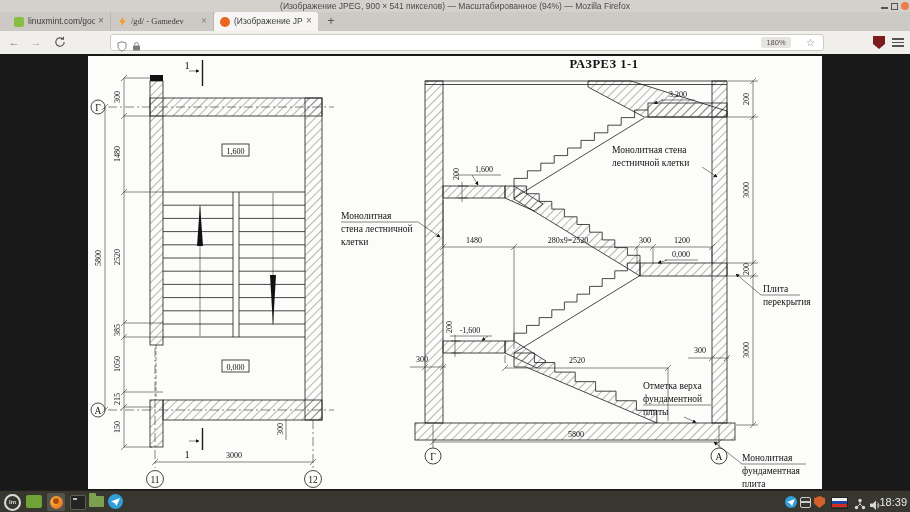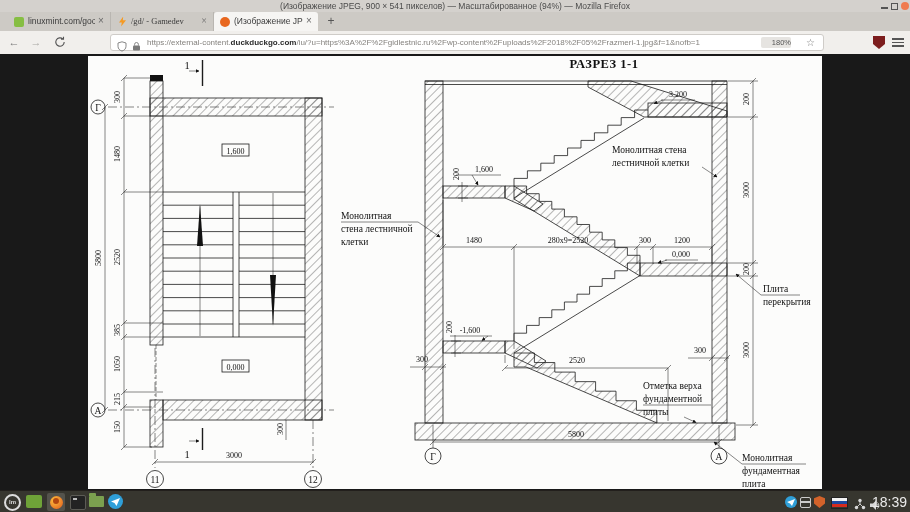--- a/index.html
+++ b/index.html
@@ -30,21 +30,21 @@
   .navbtn{position:absolute;top:3px;width:16px;height:16px;text-align:center;font-size:11px;line-height:16px;}
   #nav-back{left:6px;color:#7a7a7a;}
   #nav-fwd{left:28px;color:#aaa8a4;}
   #nav-reload{left:52px;top:5px;}
   #urlbar{position:absolute;left:110px;top:3px;width:712px;height:15px;background:#fff;border:1px solid #cfccc8;border-radius:3px;}
   #urlbar .ic{position:absolute;top:3px;}
   #ic-shield{left:6px;}
   #ic-lock{left:21px;}
   #urltext{position:absolute;left:36px;right:72px;top:0;font-size:8px;line-height:15px;color:#85827e;white-space:nowrap;overflow:hidden;}
   #urltext .dom{color:#2b2b2b;font-weight:bold;}
-  #zoompill{position:absolute;right:32px;top:2px;width:30px;height:11px;background:#e6e4e1;border-radius:2px;font-size:7.5px;line-height:11px;text-align:right;color:#555;}
+  #zoompill{position:absolute;right:32px;top:2px;width:30px;height:11px;background:#e6e4e1;border-radius:2px;font-size:7.5px;line-height:11px;text-align:center;color:#555;}
   #star{position:absolute;right:8px;top:0;font-size:10px;line-height:15px;color:#777;}
   #ublock{position:absolute;right:25px;top:5px;width:12px;height:13px;background:#7c1d1d;clip-path:polygon(0 0,100% 0,100% 62%,50% 100%,0 62%);}
   #menuburger{position:absolute;right:6px;top:7px;width:12px;height:9px;}
   #menuburger i{display:block;height:1.5px;background:#555;margin-bottom:2px;}
   
   #content{position:absolute;left:0;top:54px;width:910px;height:436px;background:#191919;}
   #sheet{position:absolute;left:88px;top:2px;width:734px;height:433px;background:#fcfcfb;cursor:zoom-out;}
   svg text{font-family:"Liberation Serif","DejaVu Serif",serif;fill:#111;}
   .t8{font-size:8px;}
   .t9{font-size:9.5px;}
@@ -74,21 +74,21 @@
   #tgtile svg{position:absolute;left:3px;top:4px;}
   #tray-tg{right:113px;top:5px;width:12px;height:12px;}
   #tray-tg svg{position:absolute;left:2px;top:3px;}
   #tray-box{right:99px;top:6px;width:9px;height:9px;border:1.5px solid #cbcbcb;border-radius:2px;}
   #tray-box i{display:block;margin-top:3px;height:1.5px;background:#cbcbcb;}
   #tray-fw{right:85px;top:5px;width:11px;height:12px;background:#d2622a;clip-path:polygon(50% 0,100% 18%,100% 62%,50% 100%,0 62%,0 18%);}
   #tray-flag{right:62px;top:6px;width:15px;height:10px;border:.5px solid #222;}
   #tray-flag i{display:block;height:3px;}
   #tray-net{right:44px;top:5px;}
   #tray-vol{right:28px;top:6px;}
-  #clock{position:absolute;right:3px;top:0;height:22px;font-size:14px;line-height:22px;color:#eaeaea;}
+  #clock{position:absolute;right:3px;top:0;height:22px;font-size:11px;line-height:22px;color:#eaeaea;}
 </style>
 </head>
 <body>
 
 <div id="app">
 
   <div id="titlebar">
     <div class="title">(Изображение JPEG, 900 × 541 пикселов) — Масштабированное (94%) — Mozilla Firefox</div>
     <div class="winctl" id="btn-min"></div>
     <div class="winctl" id="btn-restore"></div>
@@ -129,21 +129,20 @@
         <svg width="10" height="11">
             <path d="M5 .8l4 1.2v3.3c0 2.6-1.8 4-4 4.8-2.2-.8-4-2.2-4-4.8V2Z" stroke="#7a7a7a" stroke-width=".9" fill="none"></path>
           </svg>
       </span>
       <span class="ic" id="ic-lock">
         <svg width="9" height="11">
             <rect x="1" y="4.6" width="7" height="5" rx="1" fill="#7a7a7a"></rect>
             <path d="M2.6 4.6V3.4a1.9 1.9 0 0 1 3.8 0v1.2" stroke="#7a7a7a" stroke-width=".9" fill="none"></path>
           </svg>
       </span>
-      <div id="urltext"><span>https://external-content.</span><span class="dom">duckduckgo.com</span><span>/iu/?u=https%3A%2F%2Fgidlestnic.ru%2Fwp-content%2Fuploads%2F2018%2F05%2Frazmeri-1.jpg&amp;f=1&amp;nofb=1</span></div>
       <div id="zoompill">180%</div>
       <div id="star">☆</div>
     </div>
     <div id="ublock"></div>
     <div id="menuburger">
         <i></i>
         <i></i>
         <i></i>
       </div>
   </div>

